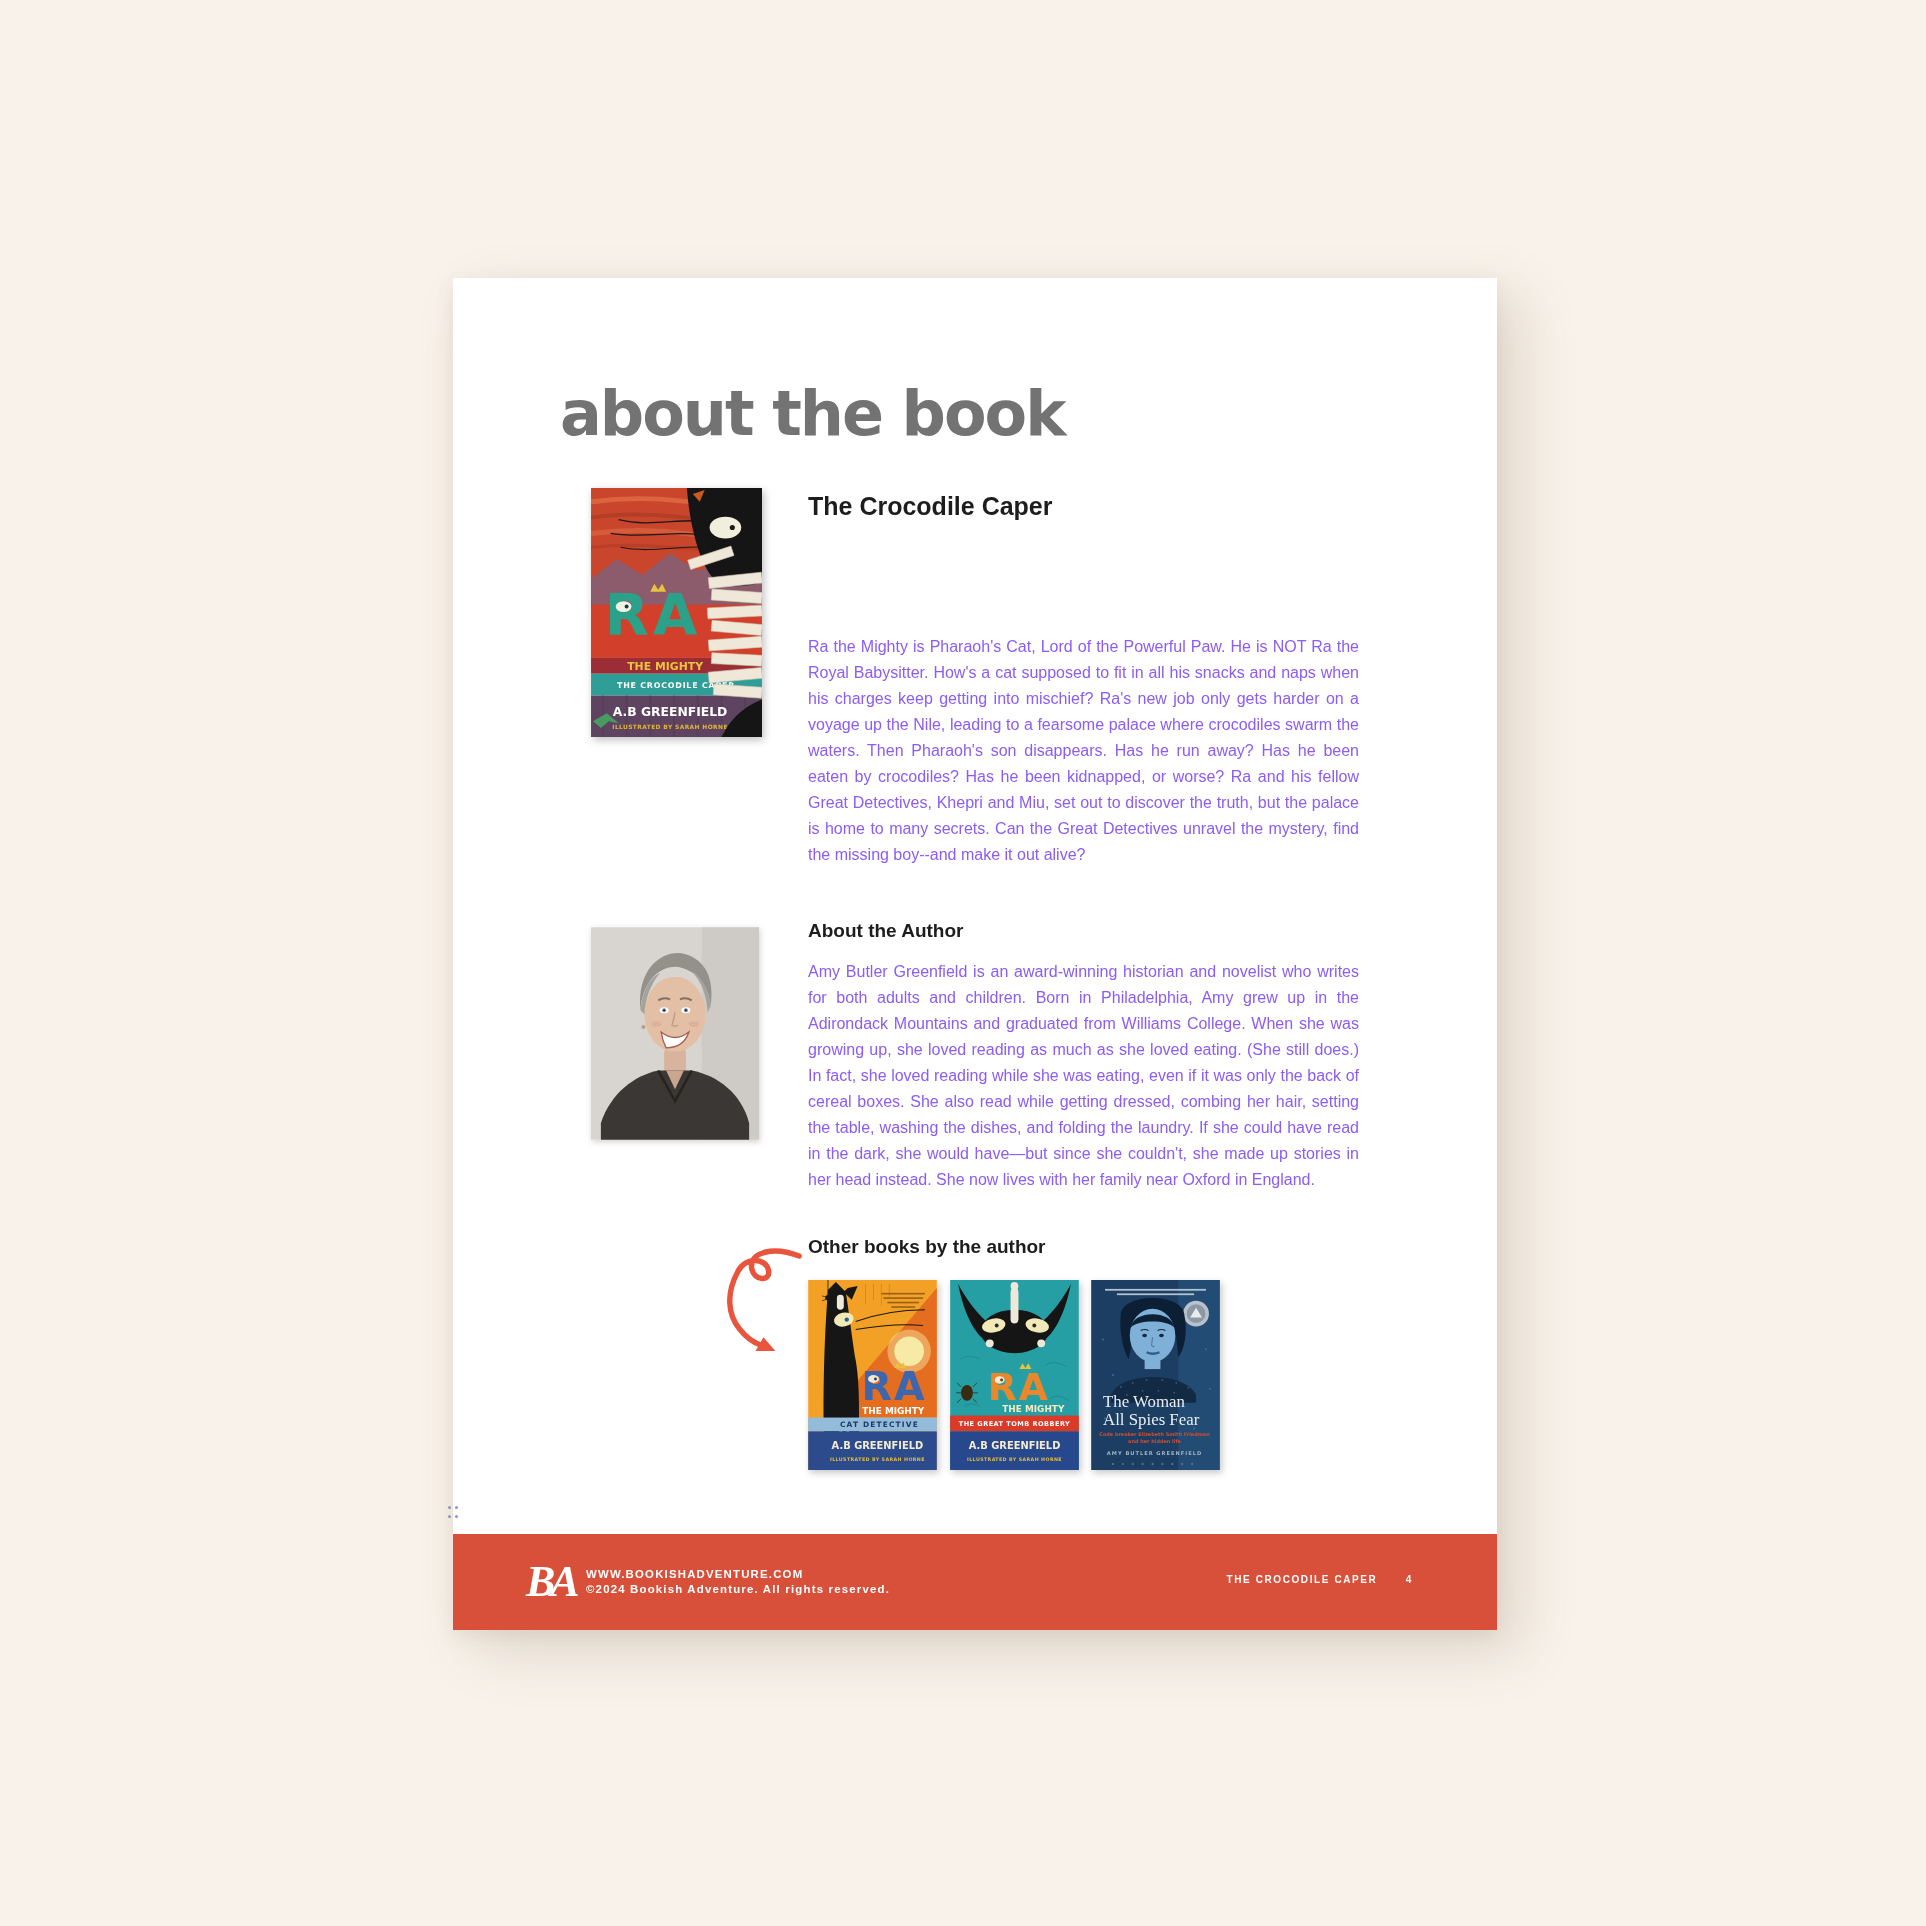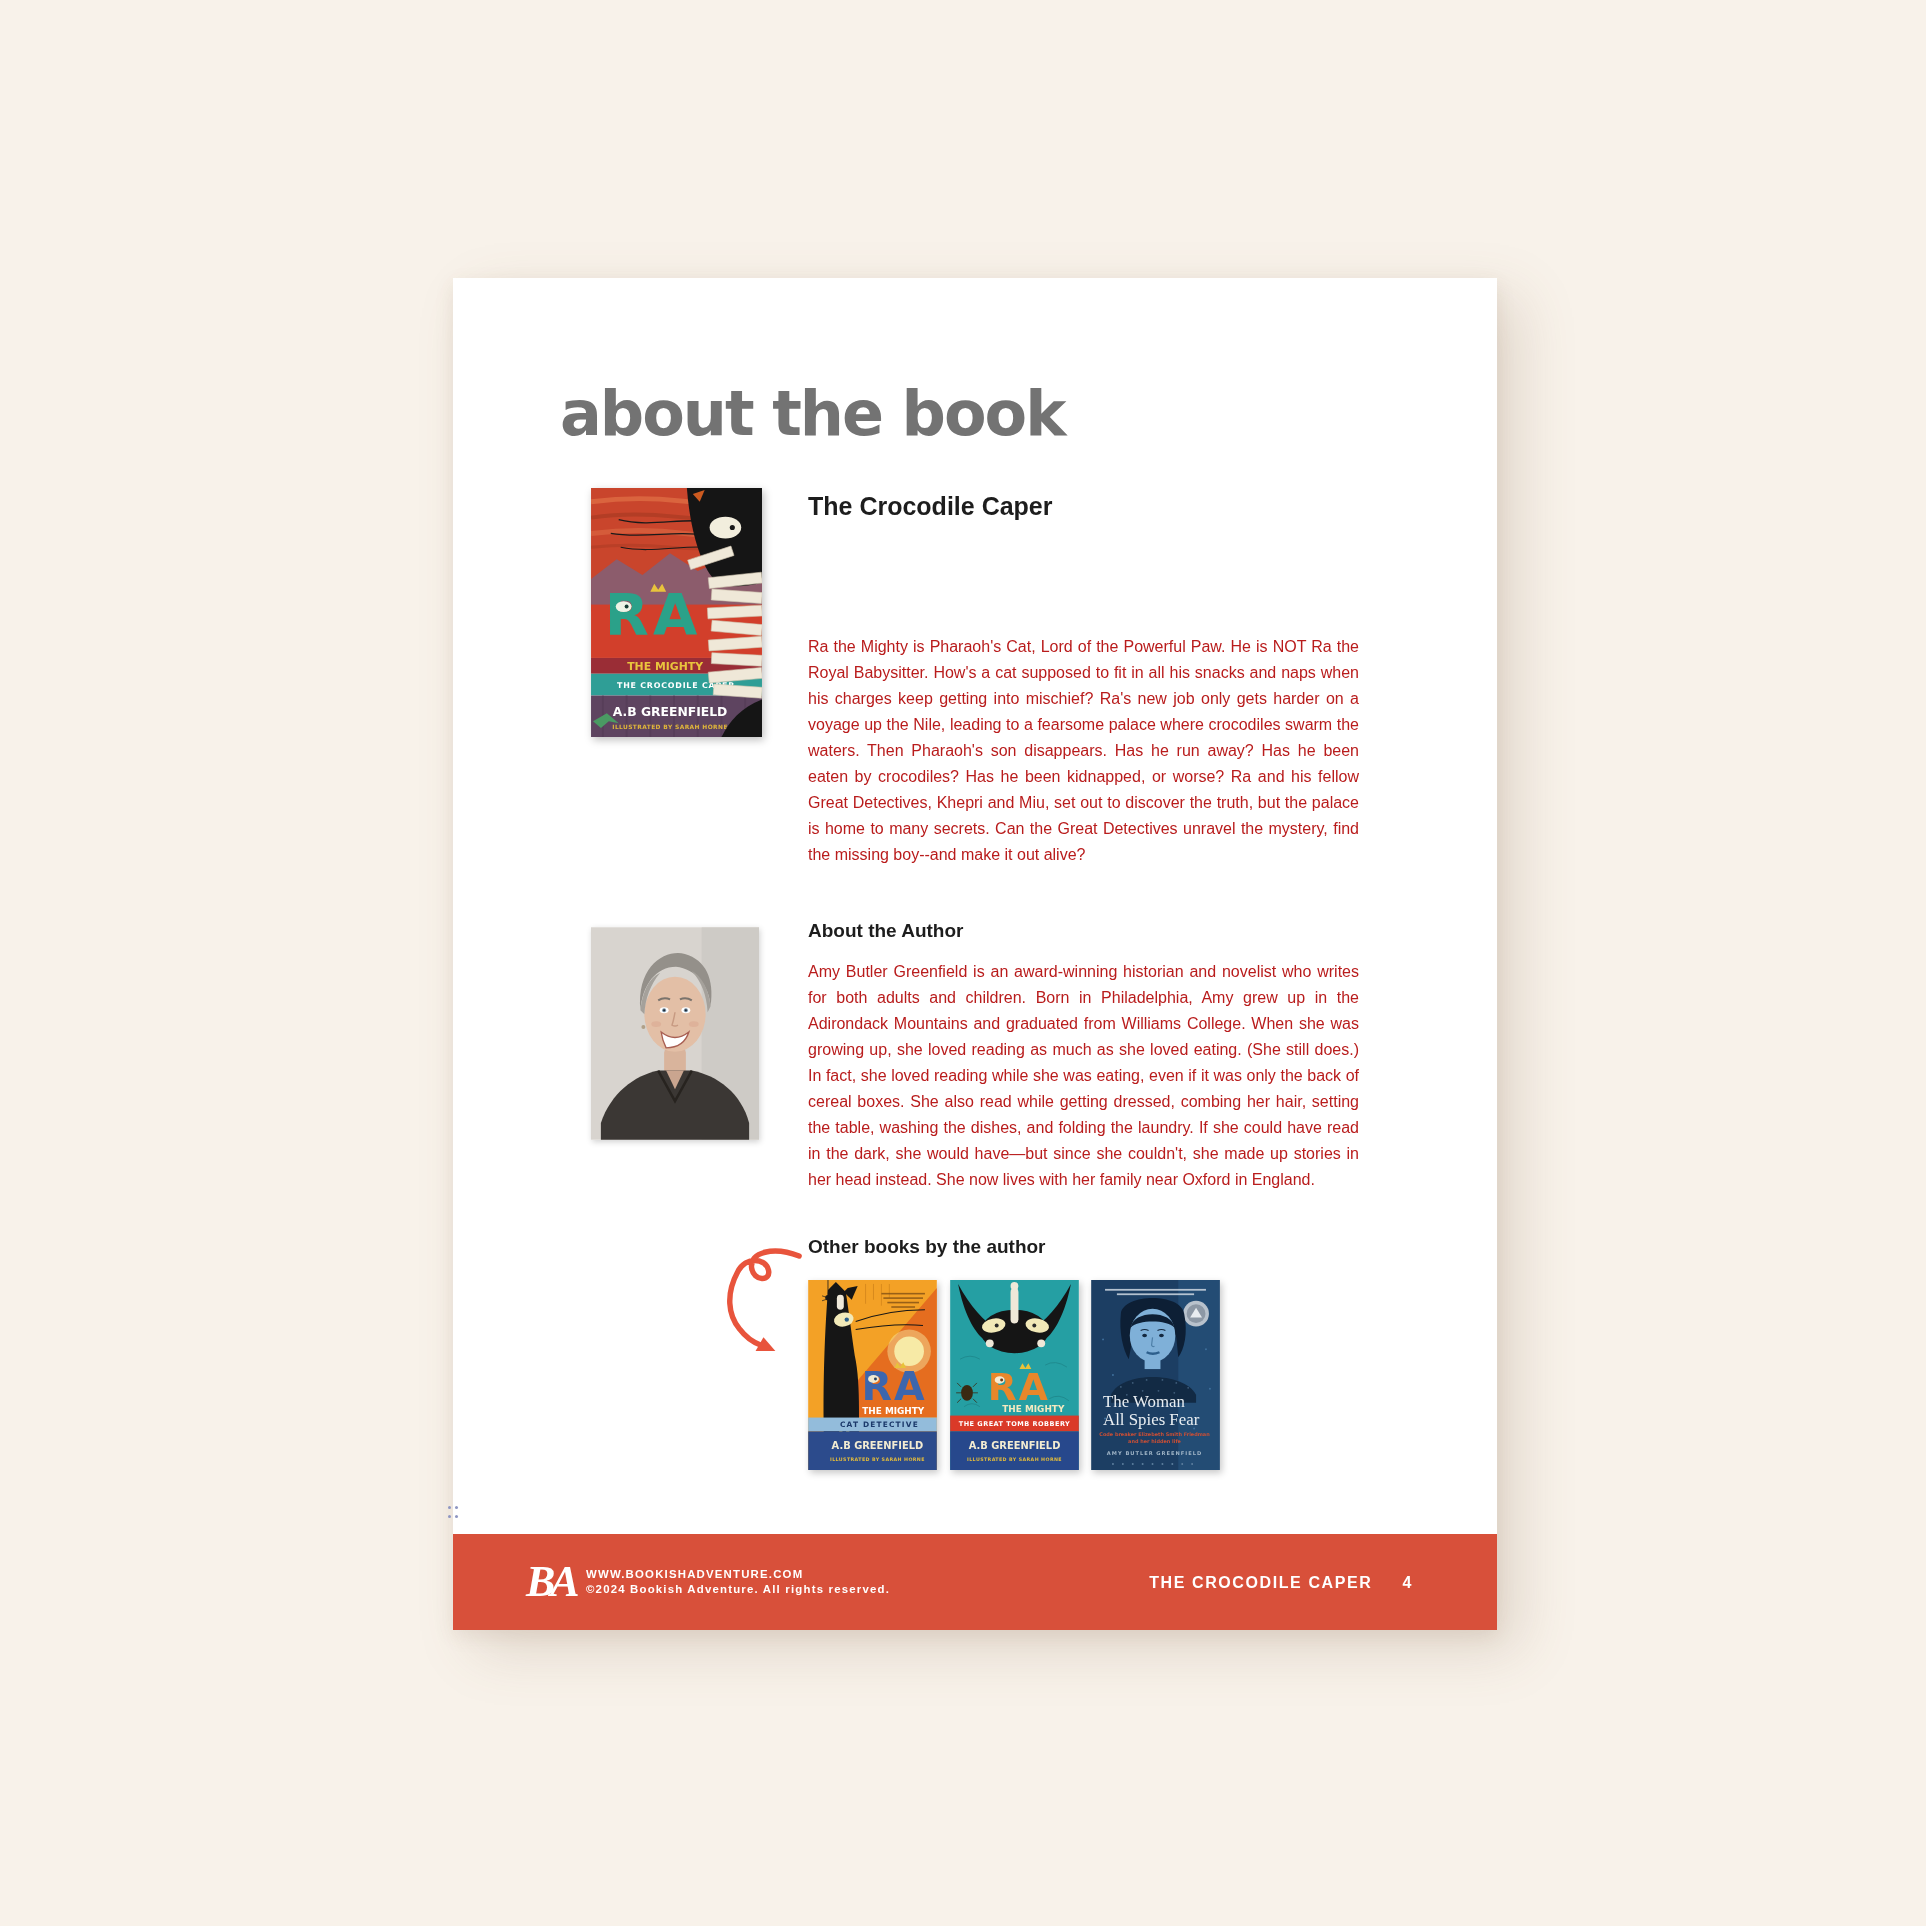--- a/index.html
+++ b/index.html
@@ -27,21 +27,21 @@
   .book-title {
     position:absolute; left:355px; top:214px;
     font-size:25px; font-weight:bold; color:#1d1d1d; letter-spacing:0;
   }
   .meta { position:absolute; left:355px; top:260px; width:551px;
     font-size:17px; color:#2a2a2a; }
   .meta p { line-height:28px; }
   .meta .u { text-decoration:underline; text-underline-offset:3px; }
   .para {
     position:absolute; left:355px; width:551px;
-    font-size:16px; line-height:26px; color:#b91c1c;
+    font-size:16px; line-height:26px; color:#8b5cf6;
     text-align:justify;
   }
   .desc { top:356px; }
   .bio  { top:681px; }
   .section-heading {
     position:absolute; left:355px;
     font-size:19px; font-weight:bold; color:#1d1d1d;
   }
   .about-heading { top:642px; }
   .other-heading { top:958px; }
@@ -64,21 +64,21 @@
     background:#d8503a; color:#ffffff;
   }
   .ba-logo {
     position:absolute; left:73px; top:22px;
     font-family:"Liberation Serif", serif; font-style:italic; font-weight:bold;
     font-size:44px; letter-spacing:-5px; color:#fff;
   }
   .footer-left { position:absolute; left:133px; top:33px; }
   .footer-left p { font-size:11.4px; font-weight:bold; letter-spacing:1.2px; line-height:15.3px; }
   .footer-right { position:absolute; right:84px; top:40px;
-    font-size:16px; font-weight:bold; letter-spacing:1.6px; }
+    font-size:10px; font-weight:bold; letter-spacing:1.6px; }
   .footer-right .pnum { margin-left:24px; }
 
   svg text { font-family:"DejaVu Sans", sans-serif; }
   svg .serif-t { font-family:"Liberation Serif", serif; }
 </style>
 </head>
 <body>
 
 <div class="page">
 

